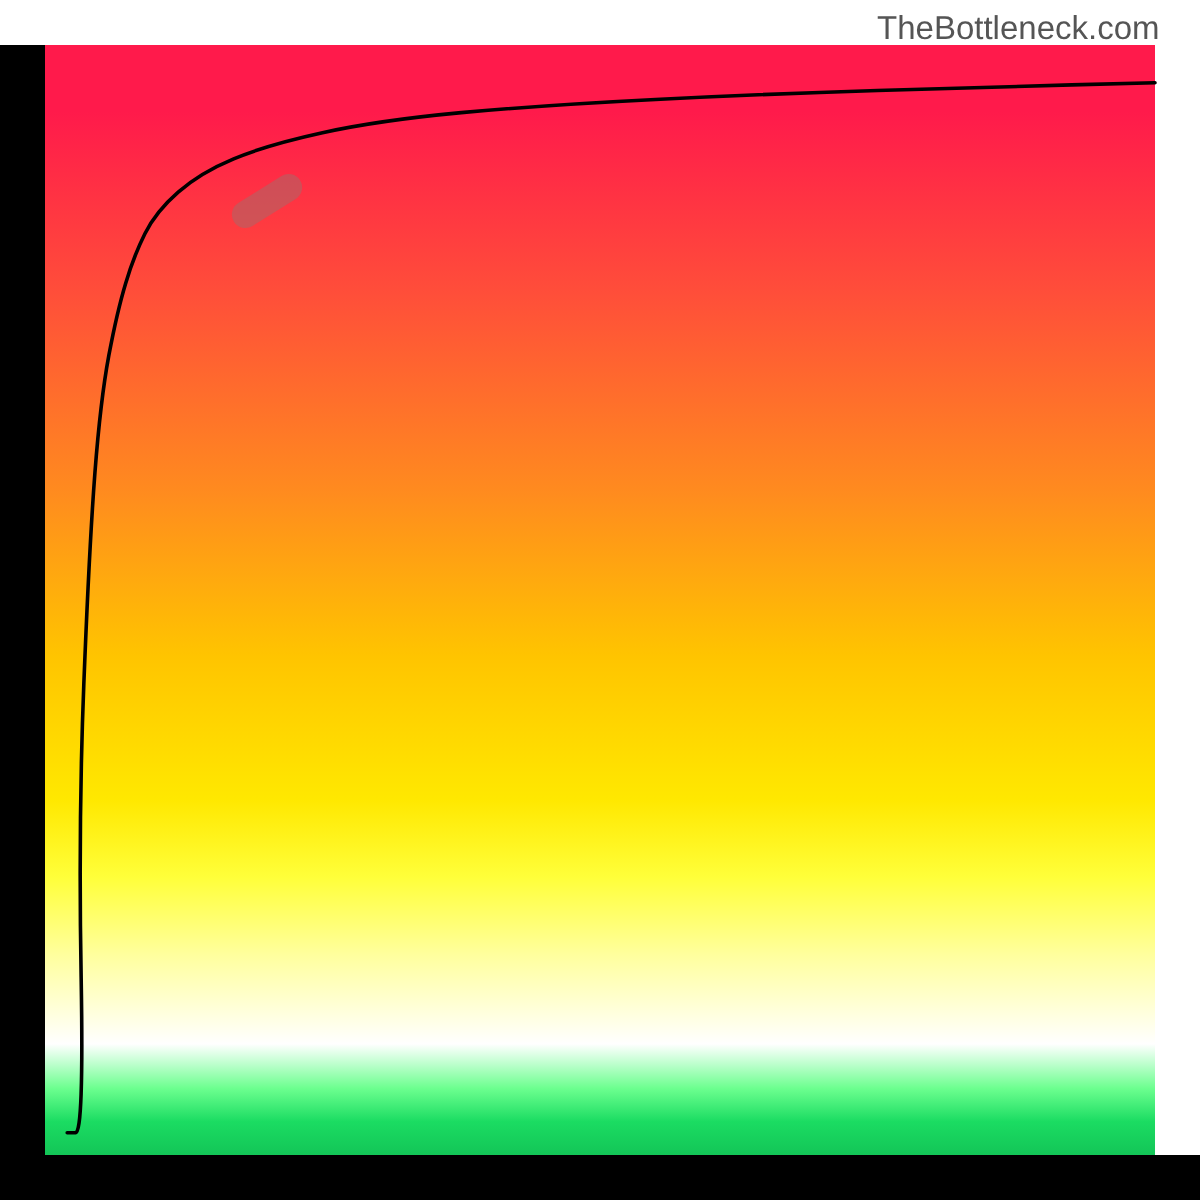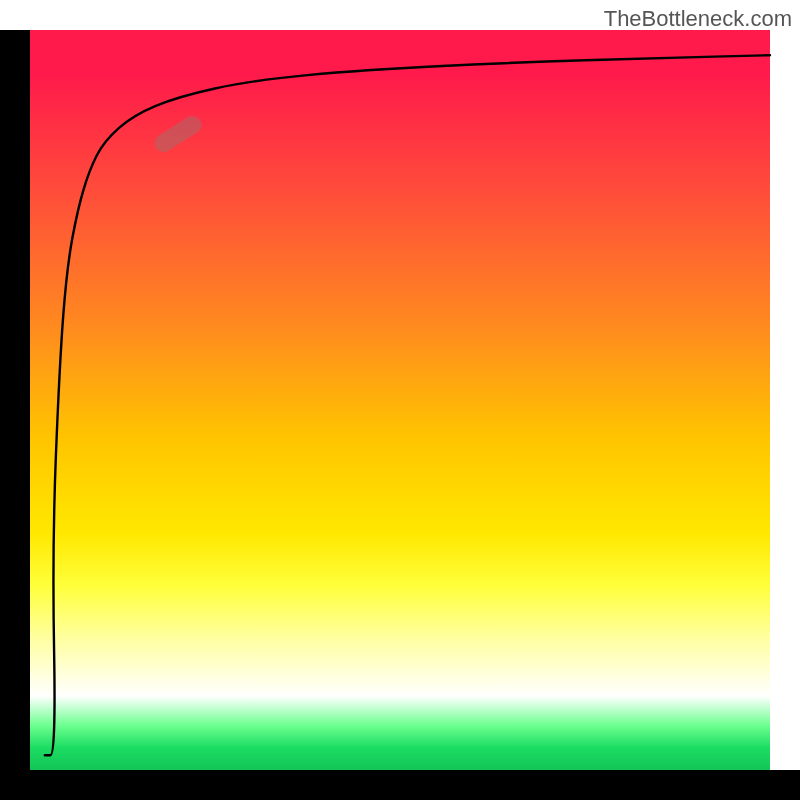--- a/index.html
+++ b/index.html
@@ -6,21 +6,21 @@
   body {
     width: 800px;
     height: 800px;
     background: #fff;
     overflow: hidden;
     position: relative;
   }
   .attribution {
     position: absolute;
     top: 6px;
-    right: 8px;
+    right: 27px;
     font-family: Arial, Helvetica, sans-serif;
     font-size: 22px;
     color: #555;
     z-index: 10;
   }
   .plot-area {
     position: absolute;
     
     left: 30px;
     top: 30px;

